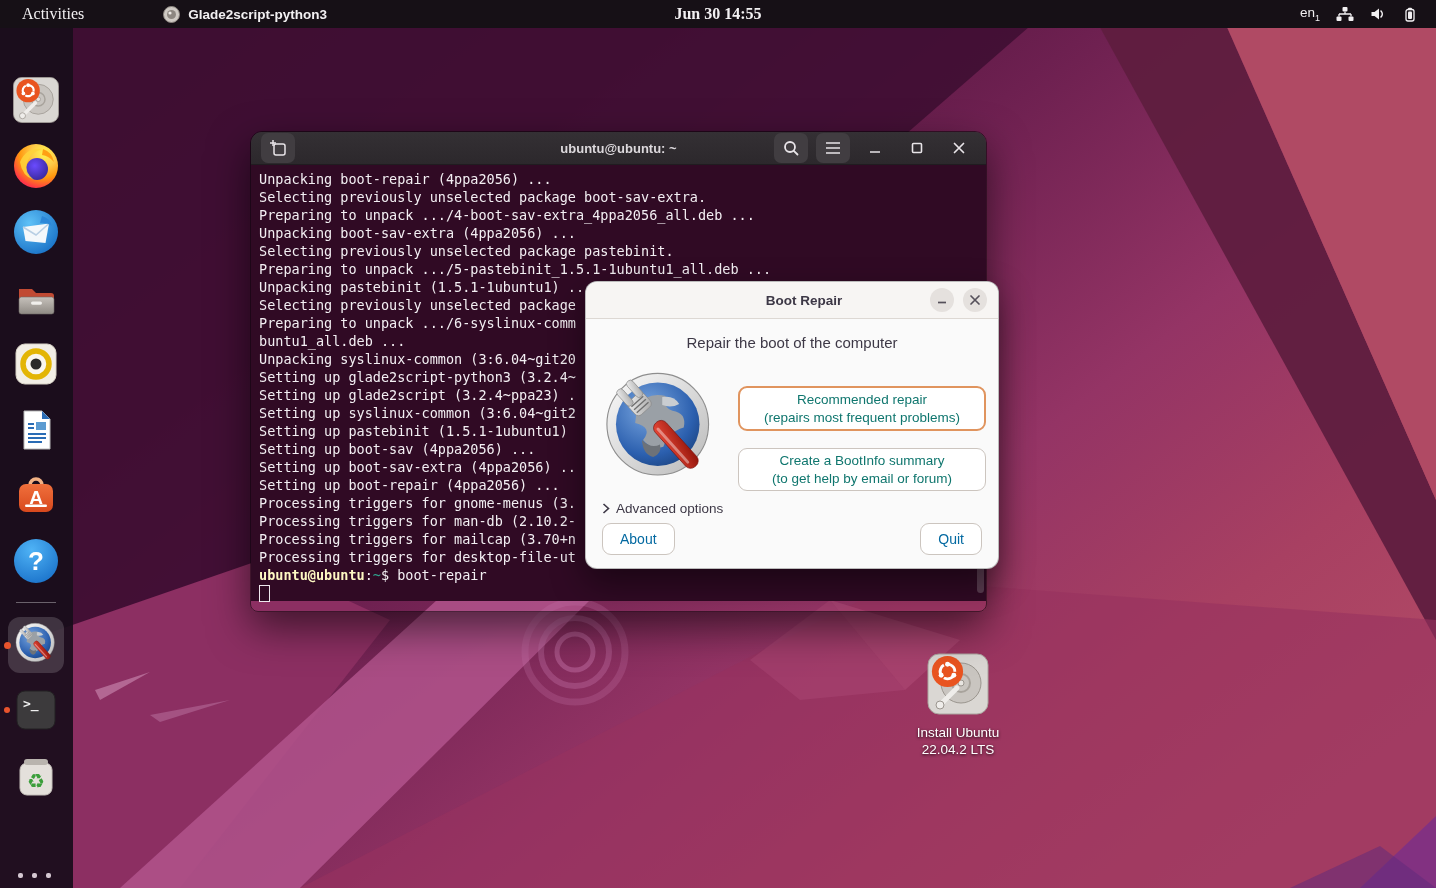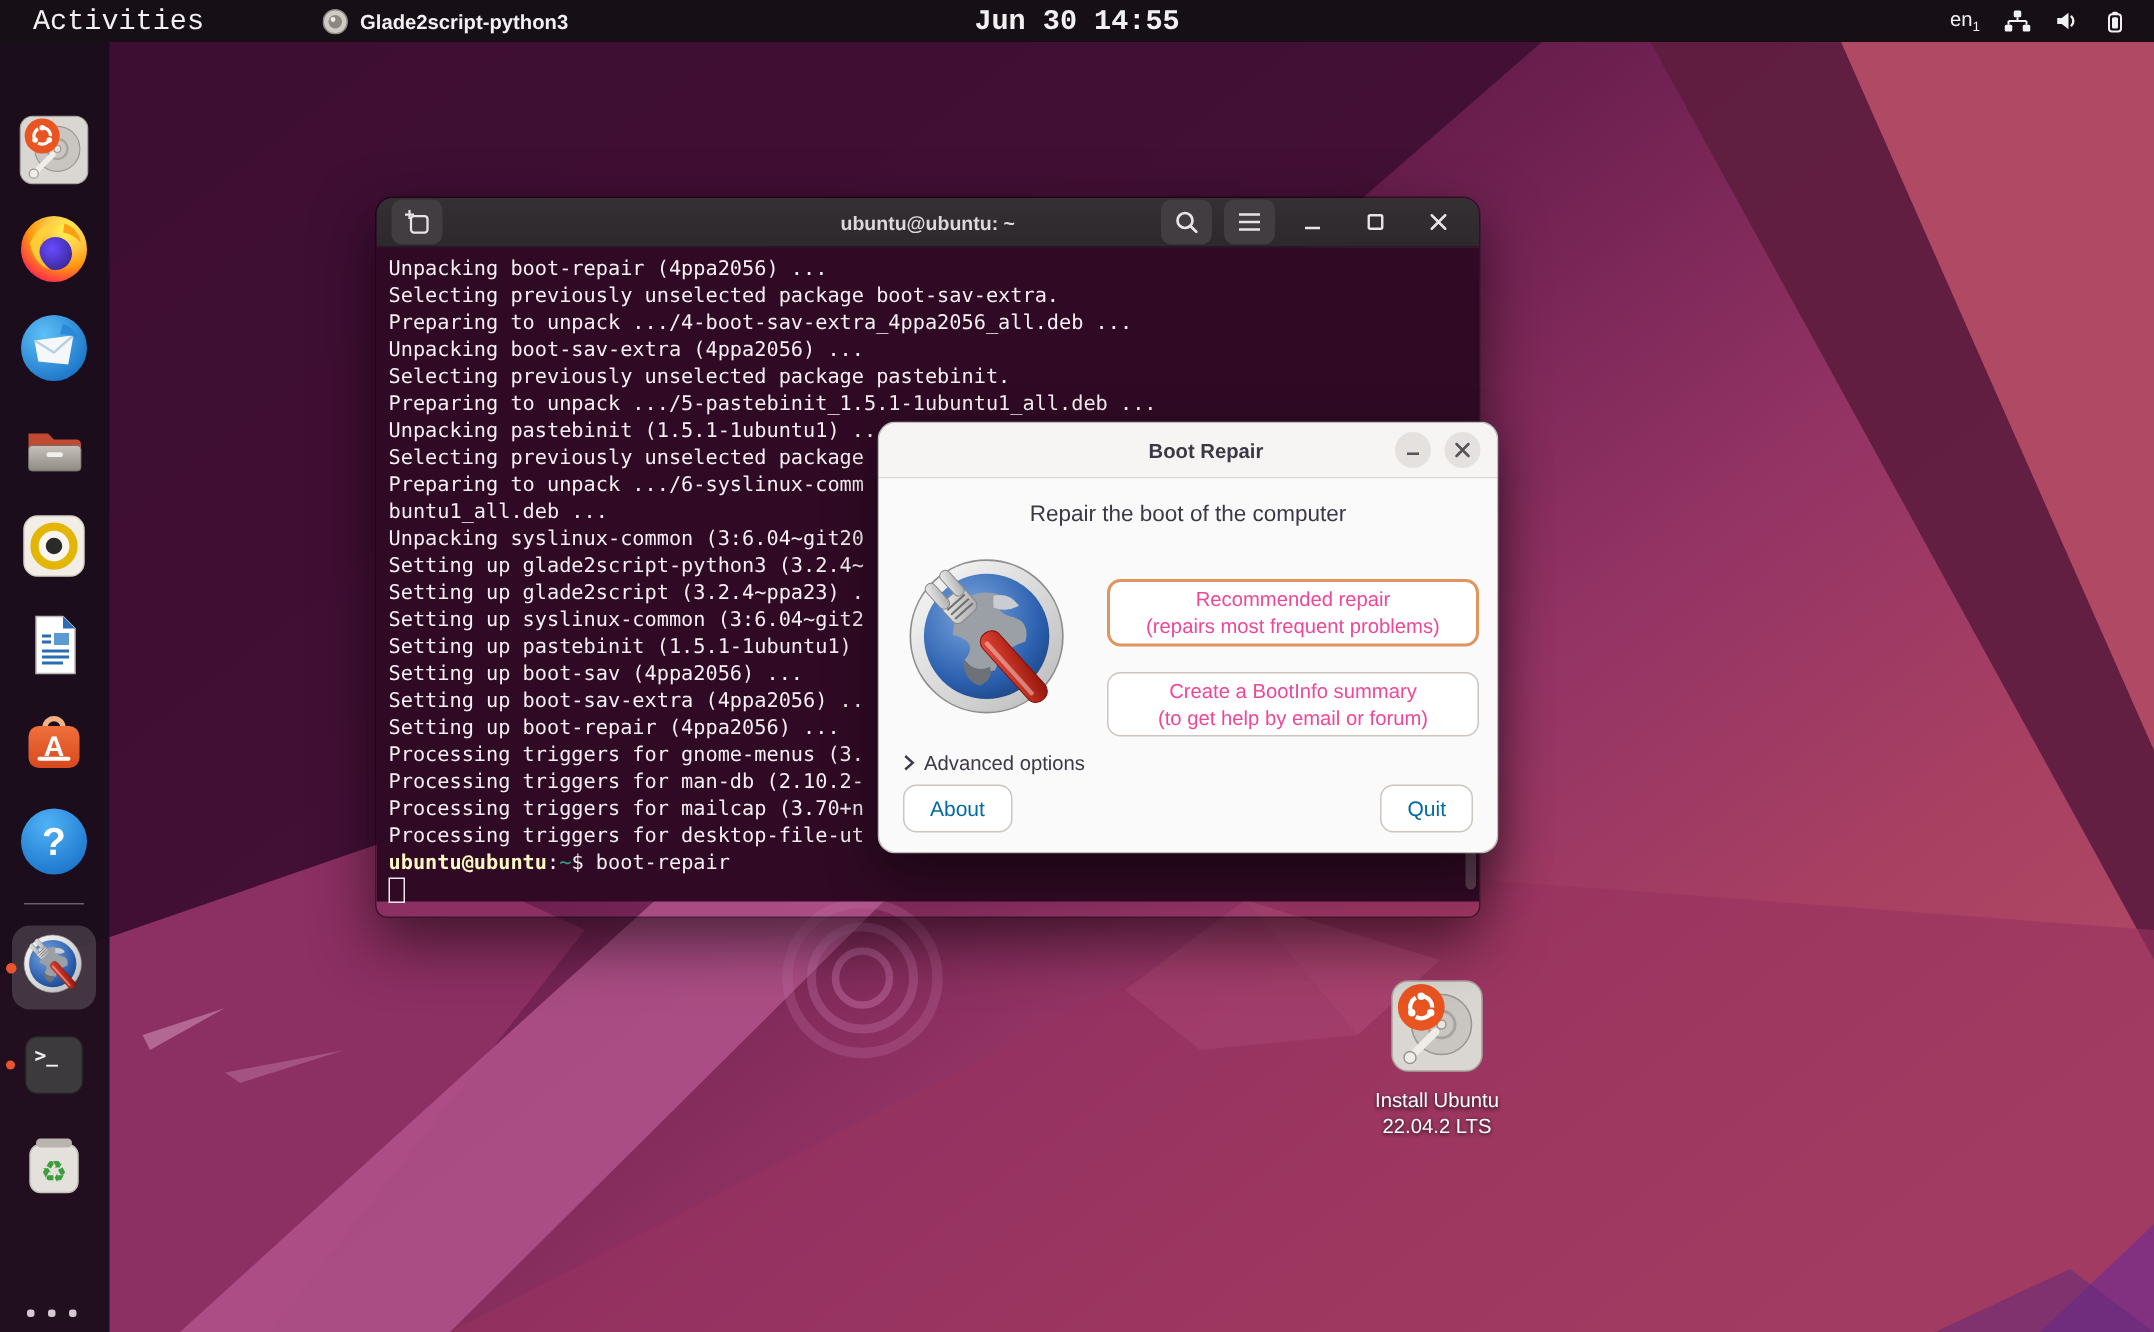--- a/index.html
+++ b/index.html
@@ -4,22 +4,22 @@
 <style>
   html,body{margin:0;padding:0;}
   body{width:1436px;height:888px;overflow:hidden;position:relative;
        font-family:"Liberation Sans",sans-serif;background:#2f0a29;}
   #wallpaper{position:absolute;inset:0;width:1436px;height:888px;}
 
   
   #topbar{position:absolute;left:0;top:0;width:1436px;height:28px;background:#161016;
           display:flex;align-items:center;color:#f2f0f2;font-size:13.5px;z-index:50;}
   .tb-left{display:flex;align-items:center;gap:36px;margin-left:16px;flex:1;}
-  .tb-btn{background:none;border:none;color:#f2f0f2;font-size:19px;cursor:default;
-          font-family:Liberation Mono, monospace;padding:2px 6px;border-radius:6px;}
+  .tb-btn{background:none;border:none;color:#f2f0f2;font-size:16px;cursor:default;
+          font-family:Liberation Serif, serif;padding:2px 6px;border-radius:6px;}
   .tb-app{display:flex;align-items:center;gap:8px;font-weight:bold;padding-left:37px;}
   .tb-clock{position:absolute;left:50%;transform:translateX(-50%);font-weight:bold;}
   .tb-right{display:flex;align-items:center;gap:16px;margin-left:auto;margin-right:18px;}
   .kbd sub{font-size:9px;}
   .tb-ic{display:inline-block;vertical-align:middle;}
 
   
   #dock{position:absolute;left:0;top:28px;width:73px;height:860px;
         background:rgba(24,13,26,.92);z-index:40;}
   .di{position:absolute;left:12px;width:48px;height:48px;cursor:default;}
@@ -64,21 +64,21 @@
   .d-title{position:absolute;left:0;right:0;text-align:center;font-weight:bold;font-size:13.5px;padding-left:24px;}
   .d-controls{margin-left:auto;display:flex;gap:9px;margin-right:11px;z-index:2;}
   .d-cbtn{width:24px;height:24px;border-radius:50%;background:#e5e1de;border:none;
           display:flex;align-items:center;justify-content:center;padding:0;}
   .d-heading{position:absolute;left:0;right:0;top:52px;text-align:center;
              font-weight:normal;font-size:15px;margin:0;}
   .d-logo{position:absolute;left:16px;top:88px;width:116px;height:122px;overflow:visible;}
   .d-buttons{position:absolute;left:152px;top:104px;width:248px;display:flex;
              flex-direction:column;gap:17px;}
   .d-btn{background:#fff;border:1px solid #ccc5bf;border-radius:9px;min-height:42px;
-         font-family:"Liberation Sans",sans-serif;font-size:13.5px;color:#ec4899;
+         font-family:"Liberation Sans",sans-serif;font-size:13.5px;color:#0f766e;
          line-height:1.3;padding:3px 6px;}
   .d-btn.rec{border:2px solid #e0945e;}
   .d-btn .l2{display:block;}
   .d-advanced{position:absolute;left:16px;top:219px;display:flex;align-items:center;gap:6px;
               font-size:13.5px;}
   .d-foot{position:absolute;left:16px;right:16px;bottom:13px;display:flex;justify-content:space-between;}
   .d-pushbtn{background:#fff;border:1px solid #ccc5bf;border-radius:9px;height:32px;
              padding:0 17px;font-family:"Liberation Sans",sans-serif;font-size:14px;color:#0369a1;}
 
   

